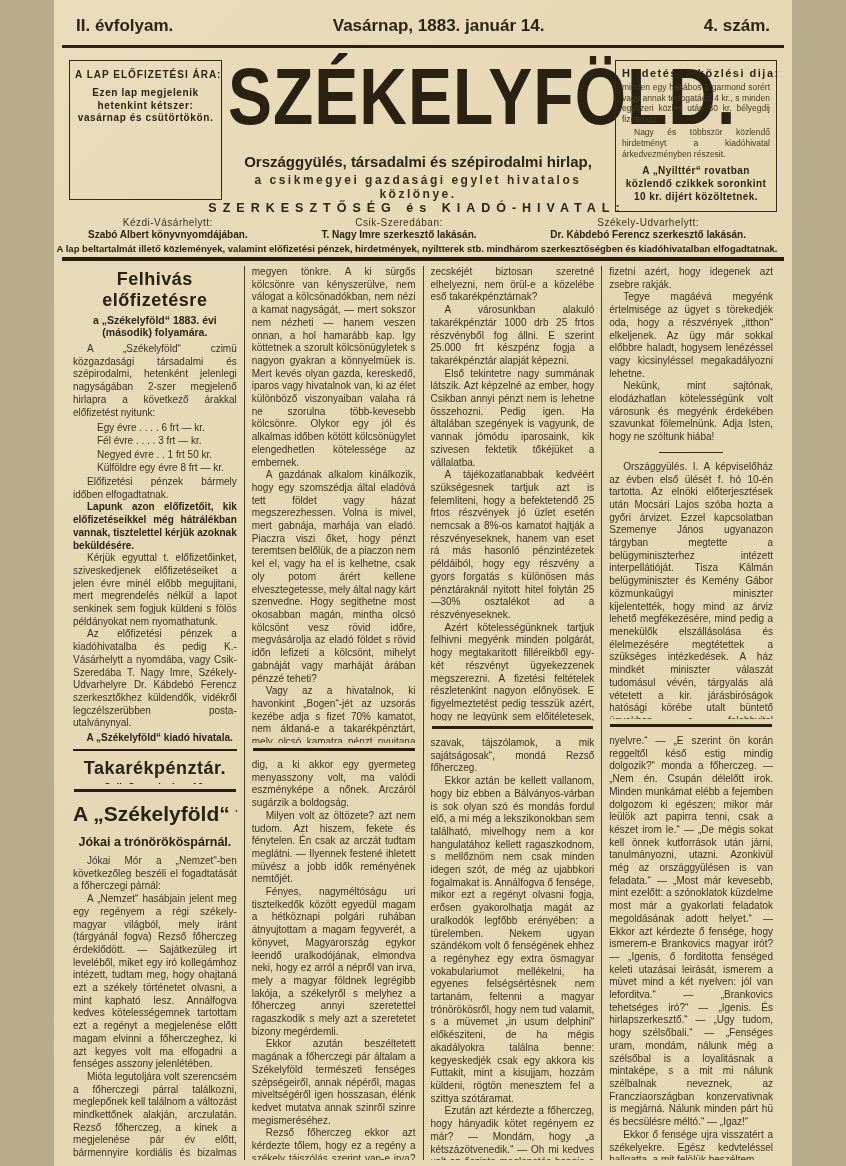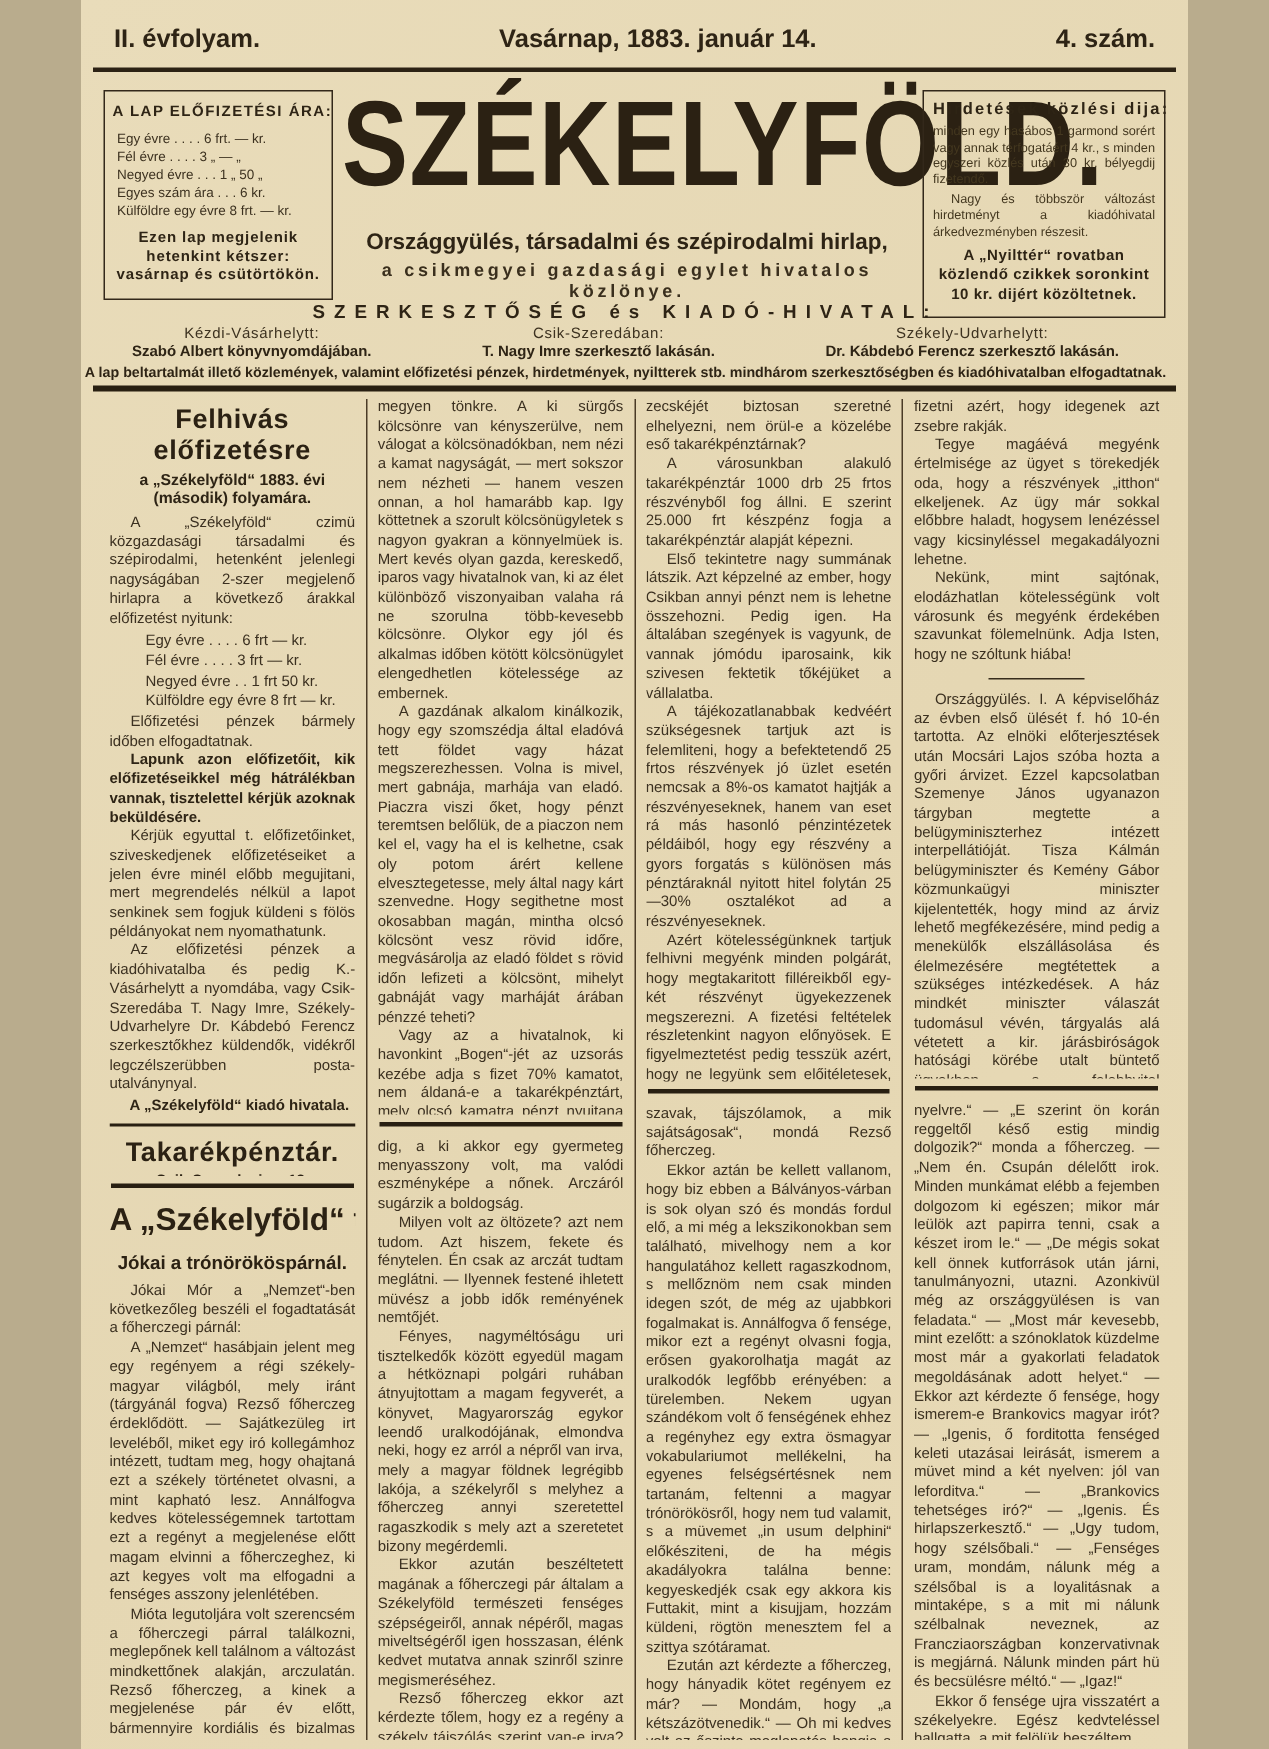--- a/index.html
+++ b/index.html
@@ -75,44 +75,37 @@
   <header class="topbar">
     <span>II. évfolyam.</span>
     <span>Vasárnap, 1883. január 14.</span>
     <span>4. szám.</span>
   </header>
   <div class="topbar-rule"></div>
 
   <section class="masthead-row">
     <aside class="box sub-box">
       <div class="box-title">A LAP ELŐFIZETÉSI ÁRA:</div>
-      <div class="sub-rates">
-          <div class="line">Egy évre  .  .  .  .  6 frt. — kr.</div>
-          <div class="line">Fél évre  .  .  .  .  3 „  — „</div>
-          <div class="line">Negyed évre .  .  .  1 „  50 „</div>
-          <div class="line">Egyes szám ára  .  .  .  6 kr.</div>
-          <div class="line">Külföldre egy évre  8 frt. — kr.</div>
-        </div>
       <div class="sub-note">
         <div>Ezen lap megjelenik</div>
         <div>hetenkint kétszer:</div>
         <div>vasárnap és csütörtökön.</div>
       </div>
     </aside>
 
     <div class="masthead">
       <h1 class="mast-title">SZÉKELYFÖLD.</h1>
       <div class="mast-sub1">Országgyülés, társadalmi és szépirodalmi hirlap,</div>
       <div class="mast-sub2">a csikmegyei gazdasági egylet hivatalos közlönye.</div>
     </div>
 
     <aside class="box ads-box">
       <div class="box-title">Hirdetések közlési dija:</div>
       <p class="ads-body">minden egy hasábos 1 garmond sorért vagy annak térfogatáért 4 kr., s minden egyszeri közlés után 30 kr. bélyegdij fizetendő.</p>
-      <p class="ads-body indent">Nagy és többször változást hirdetményt a kiadóhivatal árkedvezményben részesit.</p>
+      <p class="ads-body indent">Nagy és többször közlendő hirdetményt a kiadóhivatal árkedvezményben részesit.</p>
       <p class="ads-nyiltter">A „Nyilttér“ rovatban közlendő czikkek soronkint 10 kr. dijért közöltetnek.</p>
     </aside>
   </section>
 
   <section class="editorial">
     <div class="ed-heading">SZERKESZTŐSÉG és KIADÓ-HIVATAL:</div>
     <div class="ed-offices">
       <div class="ed-office">
         <div class="ed-place">Kézdi-Vásárhelytt:</div>
         <div class="ed-addr">Szabó Albert könyvnyomdájában.</div>

